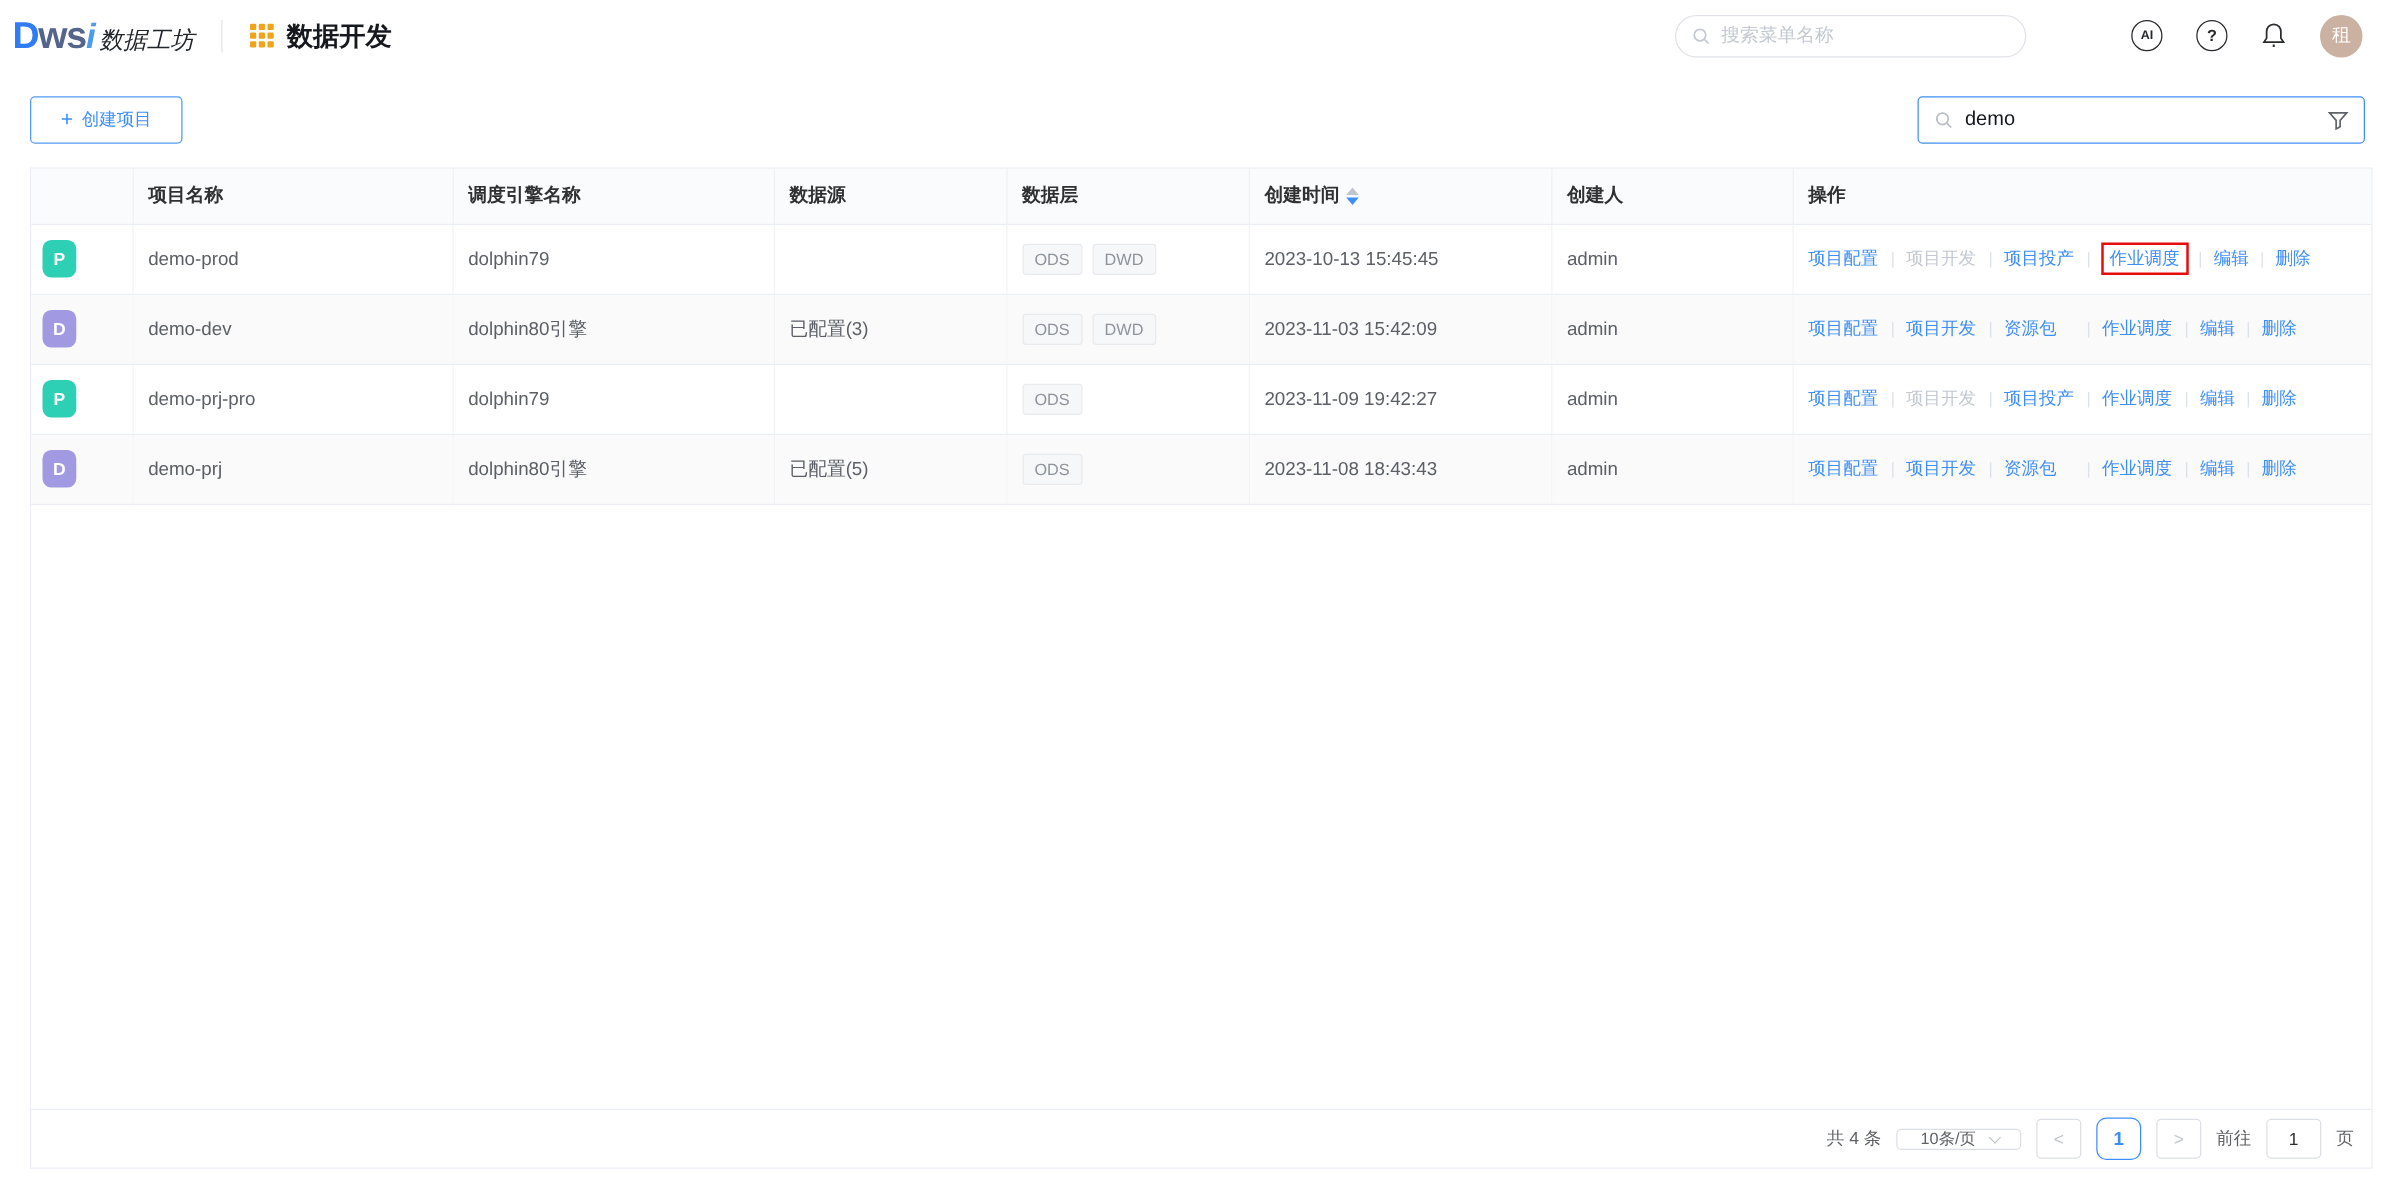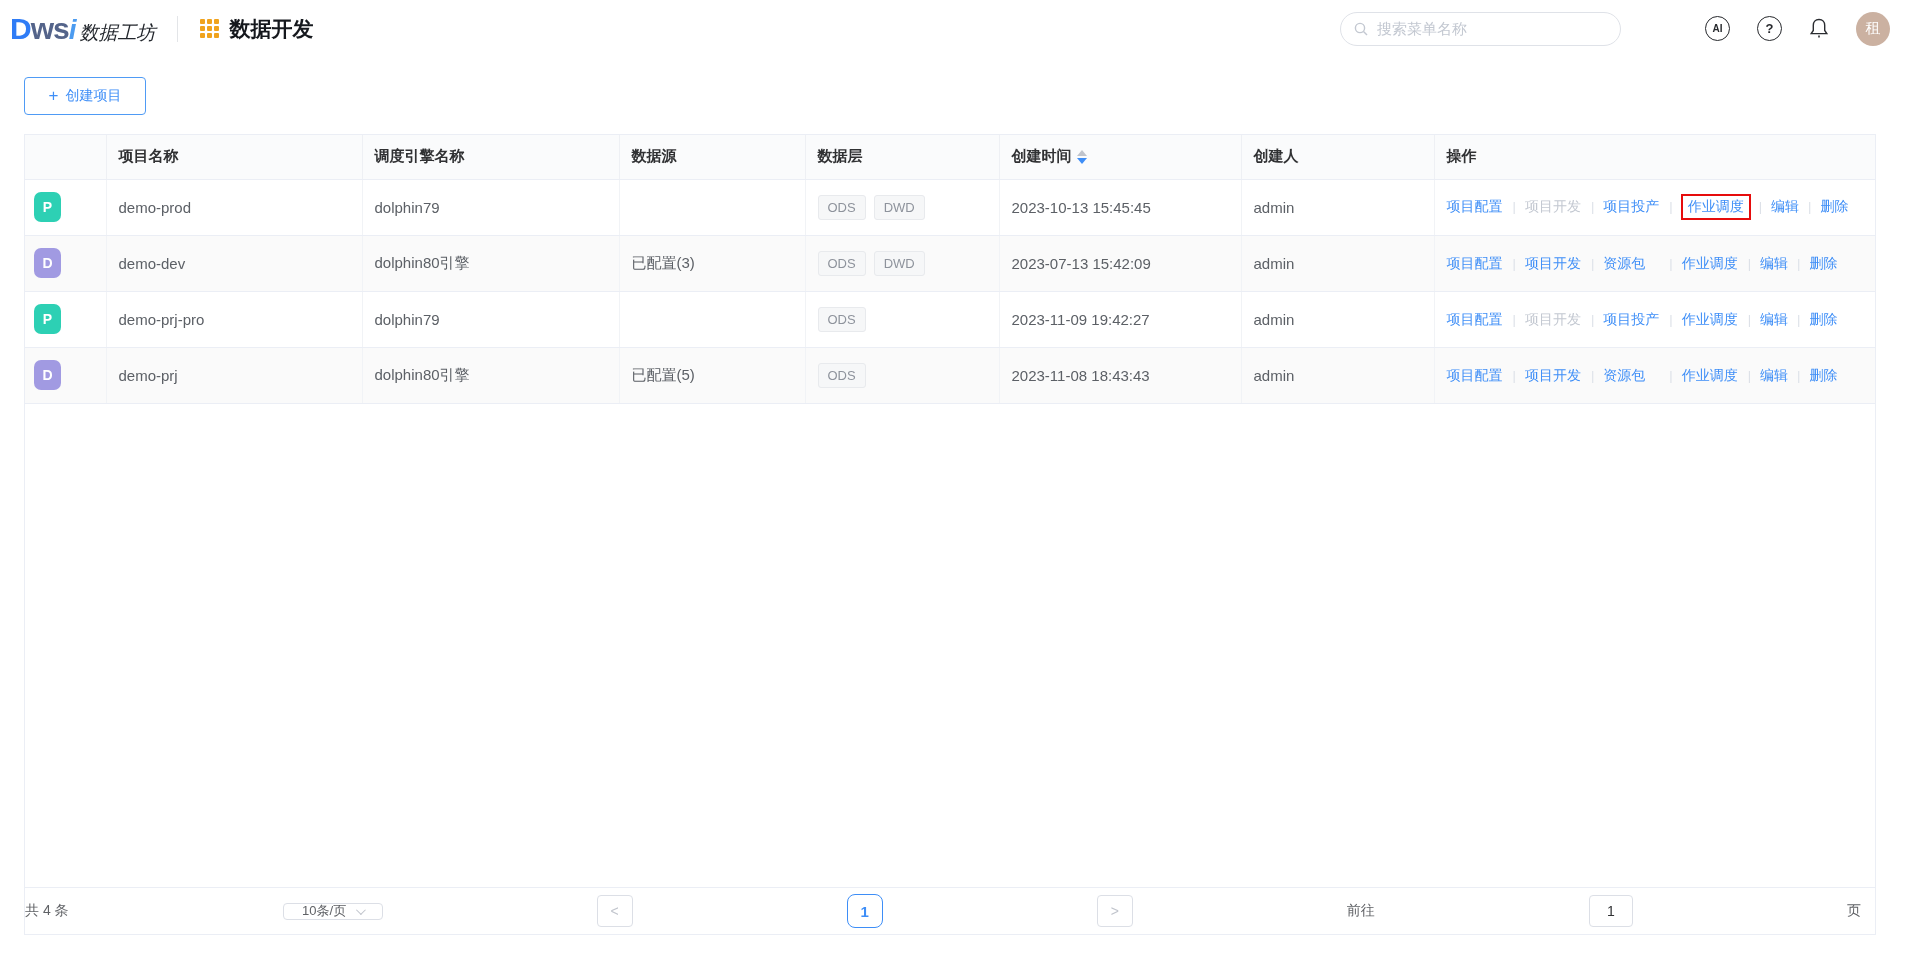--- a/index.html
+++ b/index.html
@@ -30,42 +30,42 @@
 
   
   .toolbar { display:flex; justify-content:space-between; align-items:center; margin:20px 28px 19px 24px; }
   .btn-create { height:38px; width:122px; border:1px solid #4f9bf5; background:#fff; border-radius:4px; color:#3e8ef7; font-size:14px; display:flex; align-items:center; justify-content:center; gap:7px; cursor:pointer; font-family:inherit; }
   .btn-create .plus { font-size:17px; font-weight:normal; }
   .filter-box { width:358px; height:38px; border:1px solid #3e8ef7; border-radius:4px; display:flex; align-items:center; padding:0 12px; }
   .filter-box input { border:none; outline:none; flex:1; font-size:16px; color:#15181d; margin-left:9px; background:transparent; }
   .filter-funnel { cursor:pointer; display:flex; }
 
   
-  .panel { margin:0 44px 0 24px; border:1px solid #ebeef5; height:801px; display:flex; flex-direction:column; }
+  .panel { margin:0 22px 0 24px; border:1px solid #ebeef5; height:801px; display:flex; flex-direction:column; }
   table { width:100%; border-collapse:collapse; table-layout:fixed; }
   thead th { height:44px; background:#fafbfc; font-size:15px; font-weight:600; color:#303133; text-align:left; padding:0 12px; border-bottom:1px solid #ebeef5; border-right:1px solid #eef0f4; }
   thead th:last-child { border-right:none; }
   tbody td { height:56px; font-size:15px; color:#5c6066; padding:0 12px; border-bottom:1px solid #ebeef5; border-right:1px solid #f1f3f6; white-space:nowrap; overflow:hidden; }
   tbody td:last-child { border-right:none; }
   tbody tr.stripe { background:#fafafa; }
   td.badge-cell { padding-left:9px; }
   .badge { width:27px; height:30px; border-radius:7px; color:#fff; font-size:14px; font-weight:bold; display:flex; align-items:center; justify-content:center; }
   .th-sort { display:inline-flex; flex-direction:column; gap:2px; vertical-align:middle; margin-left:5px; cursor:pointer; }
   .c-up { width:0; height:0; border-left:5px solid transparent; border-right:5px solid transparent; border-bottom:6px solid #c0c4cc; }
   .c-down { width:0; height:0; border-left:5px solid transparent; border-right:5px solid transparent; border-top:6px solid #3e8ef7; }
   .tag { display:inline-block; padding:4px 9px; background:#f6f7f8; border:1px solid #e8eaed; border-radius:3px; color:#8e939c; font-size:13px; margin-right:8px; }
   .act { color:#3e8ef7; font-size:14px; cursor:pointer; display:inline-block; }
   .act.w { min-width:57px; }
   .act.dis { color:#c3c8d1; cursor:default; }
   .act.hl { border:2px solid #e60c0c; padding:2px 5px; margin:-2px -1px; }
   .act-sep { color:#dde1e8; margin:0 9px; font-size:13px; }
   .panel-spacer { flex:1; background:#fff; }
 
   
-  .pager { height:47px; border-top:1px solid #ebeef5; display:flex; align-items:center; justify-content:space-between; gap:12px; padding-right:14px; font-size:14px; color:#606266; }
+  .pager { height:47px; border-top:1px solid #ebeef5; display:flex; align-items:center; justify-content:flex-end; gap:12px; padding-right:14px; font-size:14px; color:#606266; }
   .pg-size { width:100px; height:17px; border:1px solid #dcdfe6; border-radius:4px; display:flex; align-items:center; justify-content:center; gap:10px; font-size:13px; color:#606266; cursor:pointer; }
   .pg-chevron { width:7px; height:7px; border-right:1.5px solid #c0c4cc; border-bottom:1.5px solid #c0c4cc; transform:rotate(45deg) translateY(-2px); }
   .pg-btn { width:36px; height:32px; border:1px solid #dcdfe6; border-radius:4px; background:#fff; color:#c0c4cc; font-size:14px; display:flex; align-items:center; justify-content:center; cursor:pointer; }
   .pg-current { width:36px; height:34px; border:1px solid #3e8ef7; border-radius:8px; color:#3e8ef7; font-size:15px; font-weight:bold; display:flex; align-items:center; justify-content:center; cursor:pointer; background:#fff; }
   .pg-goto-input { width:44px; height:32px; border:1px solid #dcdfe6; border-radius:4px; text-align:center; font-size:14px; color:#303133; outline:none; font-family:inherit; }
 </style>
 </head>
 <body>
 
 <div class="top-header">
@@ -109,20 +109,32 @@
     </span>
     <span class="avatar">租</span>
   </div>
 </div>
 
 <div class="toolbar">
   <button class="btn-create">
     <span class="plus">+</span>
     <span>创建项目</span>
   </button>
+  <div class="filter-box">
+    <svg width="16" height="16" viewBox="0 0 16 16">
+        <circle cx="7" cy="7" r="4.6" fill="none" stroke="#b9bec7" stroke-width="1.4"></circle>
+        <line x1="10.5" y1="10.5" x2="14" y2="14" stroke="#b9bec7" stroke-width="1.4"></line>
+      </svg>
+    <input type="text" value="demo" style="">
+    <span class="filter-funnel">
+      <svg width="17" height="17" viewBox="0 0 16 16">
+          <path d="M1.5 2.2 h13 l-5 5.6 v4.8 l-3 1.6 v-6.4 z" fill="none" stroke="#5f6368" stroke-width="1.25"></path>
+        </svg>
+    </span>
+  </div>
 </div>
 
 <div class="panel">
   <table>
     <colgroup>
       <col style="width:81px">
         <col style="width:256px">
         <col style="width:257px">
         <col style="width:186px">
       <col style="width:194px">
@@ -159,21 +171,21 @@
           <td><span class="act w">项目配置</span><span class="act-sep">|</span><span class="act w dis">项目开发</span><span class="act-sep">|</span><span class="act w">项目投产</span><span class="act-sep">|</span><span class="act w hl">作业调度</span><span class="act-sep">|</span><span class="act">编辑</span><span class="act-sep">|</span><span class="act">删除</span></td>
         </tr>
         <tr class="stripe">
           <td class="badge-cell">
             <span class="badge" style="background: rgb(161, 154, 226);">D</span>
           </td>
           <td>demo-dev</td>
           <td>dolphin80引擎</td>
           <td>已配置(3)</td>
           <td><span class="tag">ODS</span><span class="tag">DWD</span></td>
-          <td>2023-07-13 15:42:09</td>
+          <td>2023-11-03 15:42:09</td>
           <td>admin</td>
           <td><span class="act w">项目配置</span><span class="act-sep">|</span><span class="act w">项目开发</span><span class="act-sep">|</span><span class="act w">资源包</span><span class="act-sep">|</span><span class="act w">作业调度</span><span class="act-sep">|</span><span class="act">编辑</span><span class="act-sep">|</span><span class="act">删除</span></td>
         </tr>
         <tr>
           <td class="badge-cell">
             <span class="badge" style="background: rgb(45, 208, 180);">P</span>
           </td>
           <td>demo-prj-pro</td>
           <td>dolphin79</td>
           <td></td>

